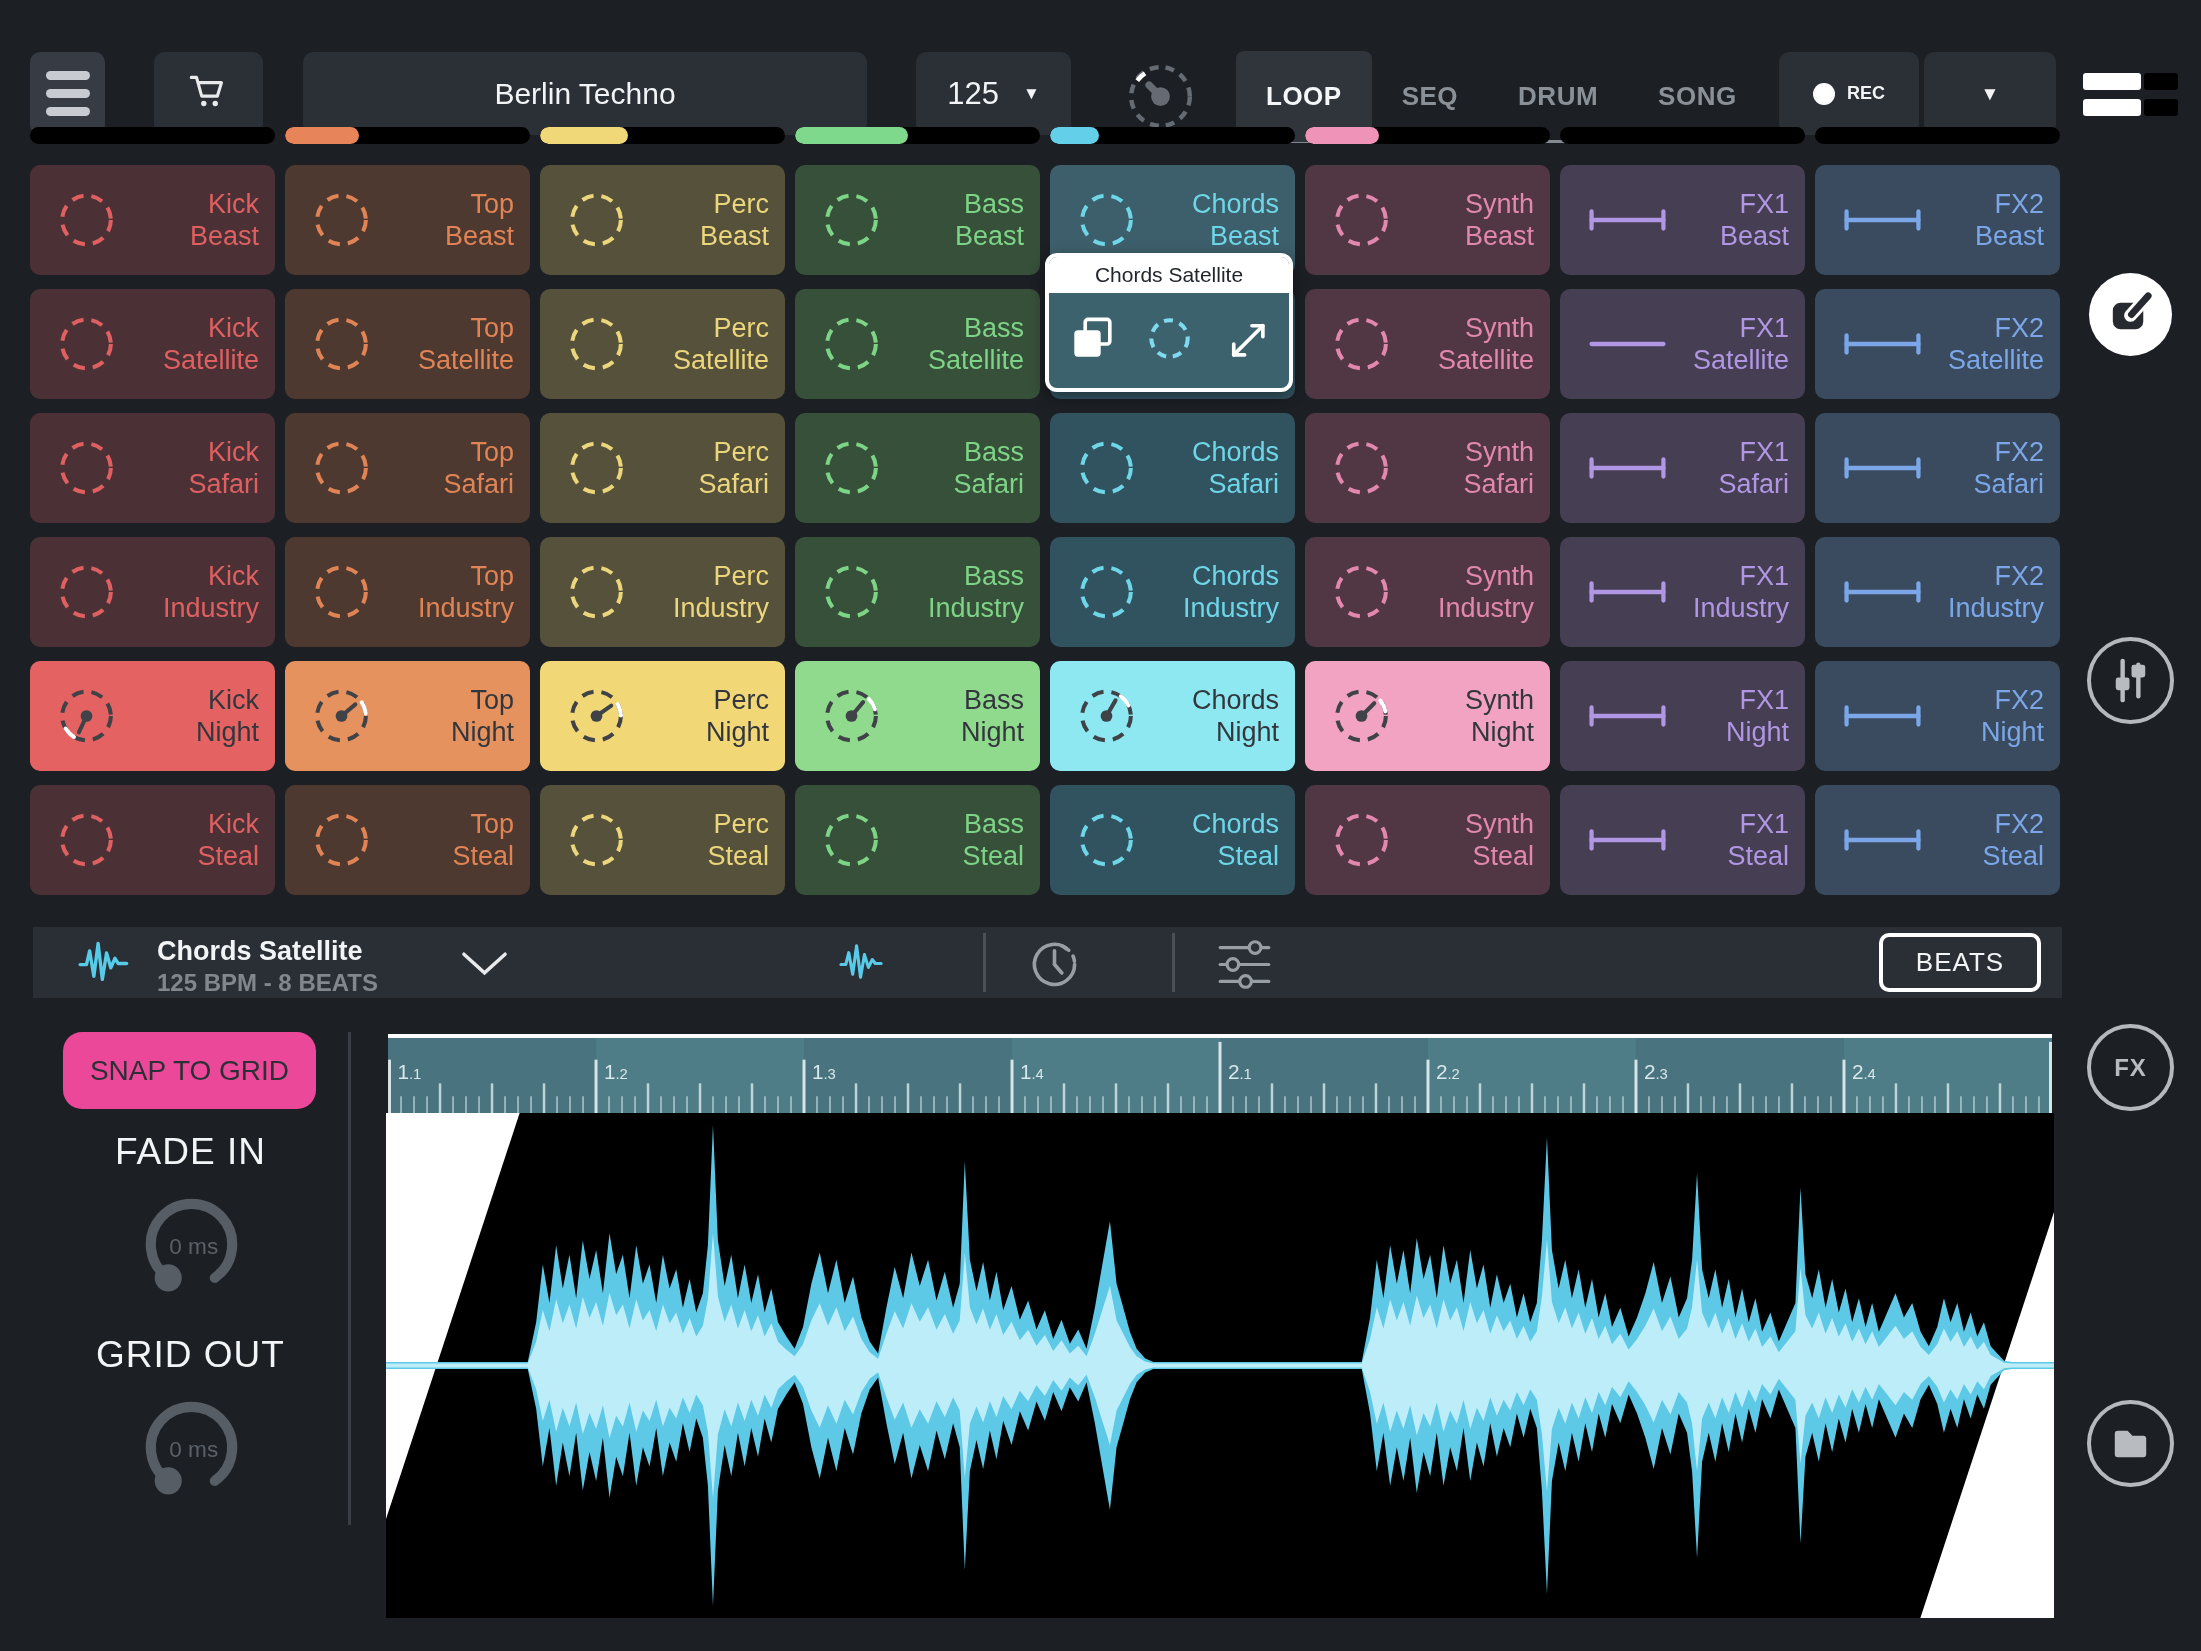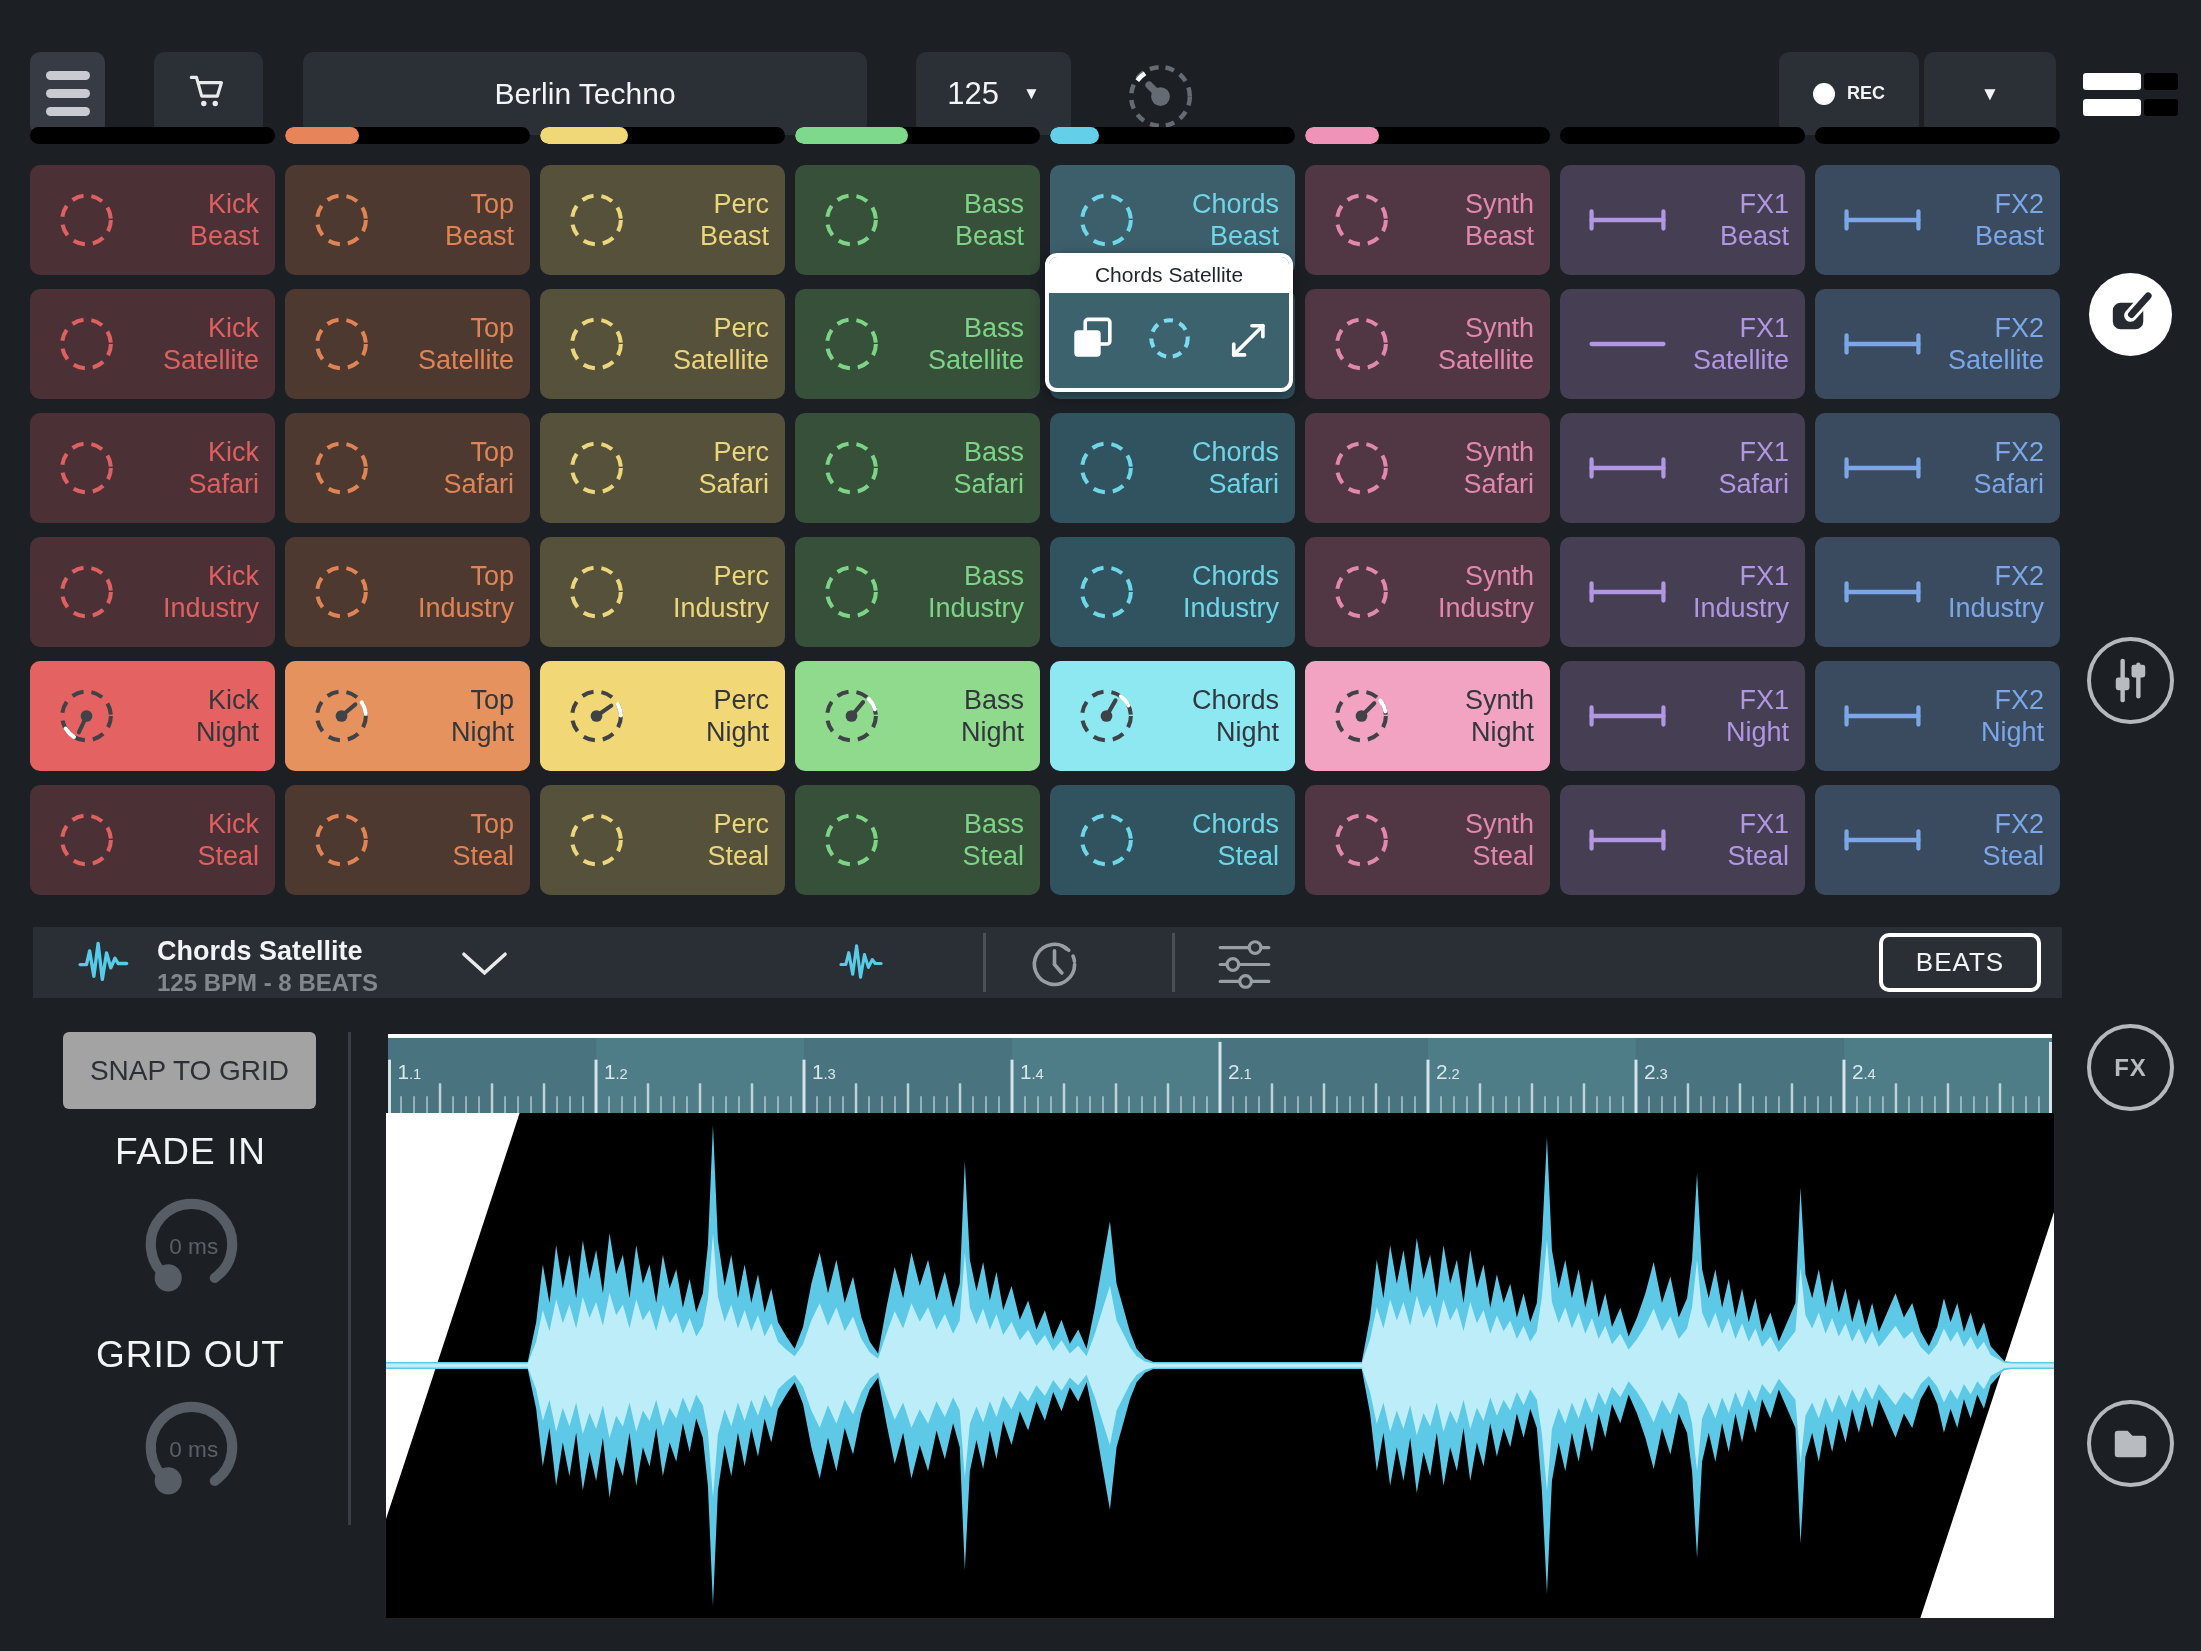--- a/index.html
+++ b/index.html
@@ -50,21 +50,21 @@
   .infobar { position:absolute; left:33px; top:927px; width:2029px; height:71px; background:#2a2e35; }
   .ib-wave { position:absolute; left:45px; top:10px; }
   .ib-name { position:absolute; left:124px; top:9px; color:#f2f4f6; font-size:27px; font-weight:bold; }
   .ib-details { position:absolute; left:124px; top:42px; color:#82878e; font-size:24px; font-weight:bold; }
   .ib-chevron { position:absolute; left:426px; top:22px; }
   .ib-icon { position:absolute; top:10px; }
   .ib-div { position:absolute; top:6px; width:3px; height:59px; background:#4b5058; }
   .unload { position:absolute; left:1846px; top:-3px; width:162px; height:59px; border:4px solid #fff; border-radius:10px; background:transparent; color:#f2f4f6; font-size:26px; letter-spacing:1px; display:flex; align-items:center; justify-content:center; top:6px; }
 
   
-  .snap-btn { position:absolute; left:63px; top:1032px; width:253px; height:77px; background:#a3a3a3; border-radius:6px; color:#2c3036; font-size:28px; display:flex; align-items:center; justify-content:center; }
+  .snap-btn { position:absolute; left:63px; top:1032px; width:253px; height:77px; background:#ec4899; border-radius:19px; color:#2c3036; font-size:28px; display:flex; align-items:center; justify-content:center; }
   .fade-label { position:absolute; width:317px; left:32px; text-align:center; color:#f2f4f6; font-size:37px; letter-spacing:1px; }
   .fl-in { top:1131px; } .fl-out { top:1334px; }
   .knob { position:absolute; left:135px; width:113px; height:113px; }
   .kn-in { top:1188px; } .kn-out { top:1391px; }
   .v-div { position:absolute; left:348px; top:1032px; width:3px; height:493px; background:#3a3e44; }
   .ruler { position:absolute; left:386px; top:1034px; width:1668px; height:79px; }
   .wavepanel { position:absolute; left:386px; top:1113px; width:1668px; height:505px; background:#000; }
 
   
   .side-btn { position:absolute; border-radius:50%; display:flex; align-items:center; justify-content:center; }
@@ -101,20 +101,26 @@
       <span class="bpm-num">125</span>
       <span class="caret">▼</span>
     </div>
     <div class="metronome">
       <svg width="75" height="75" viewBox="0 0 92 92">
         <circle cx="46" cy="46" r="36" fill="none" stroke="#656b73" stroke-width="5.5" stroke-dasharray="11 8.5"></circle>
         <path d="M 17.5 26.5 A 36 36 0 0 1 27 17.5" fill="none" stroke="#fff" stroke-width="5.5"></path>
         <line x1="46" y1="46" x2="32" y2="32" stroke="#656b73" stroke-width="9" stroke-linecap="round"></line>
         <circle cx="46" cy="46" r="11.5" fill="#656b73"></circle>
       </svg>
+    </div>
+    <div class="tabs">
+      <div class="tab active">LOOP</div>
+      <div class="tab">SEQ</div>
+      <div class="tab">DRUM</div>
+      <div class="tab">SONG</div>
     </div>
     <div class="tb-btn rec-btn">
       <span class="rec-dot"></span>
       <span>REC</span>
     </div>
     <div class="tb-btn dd-btn">
       <span>▼</span>
     </div>
     <div class="mixer-sets">
       <div class="row">

